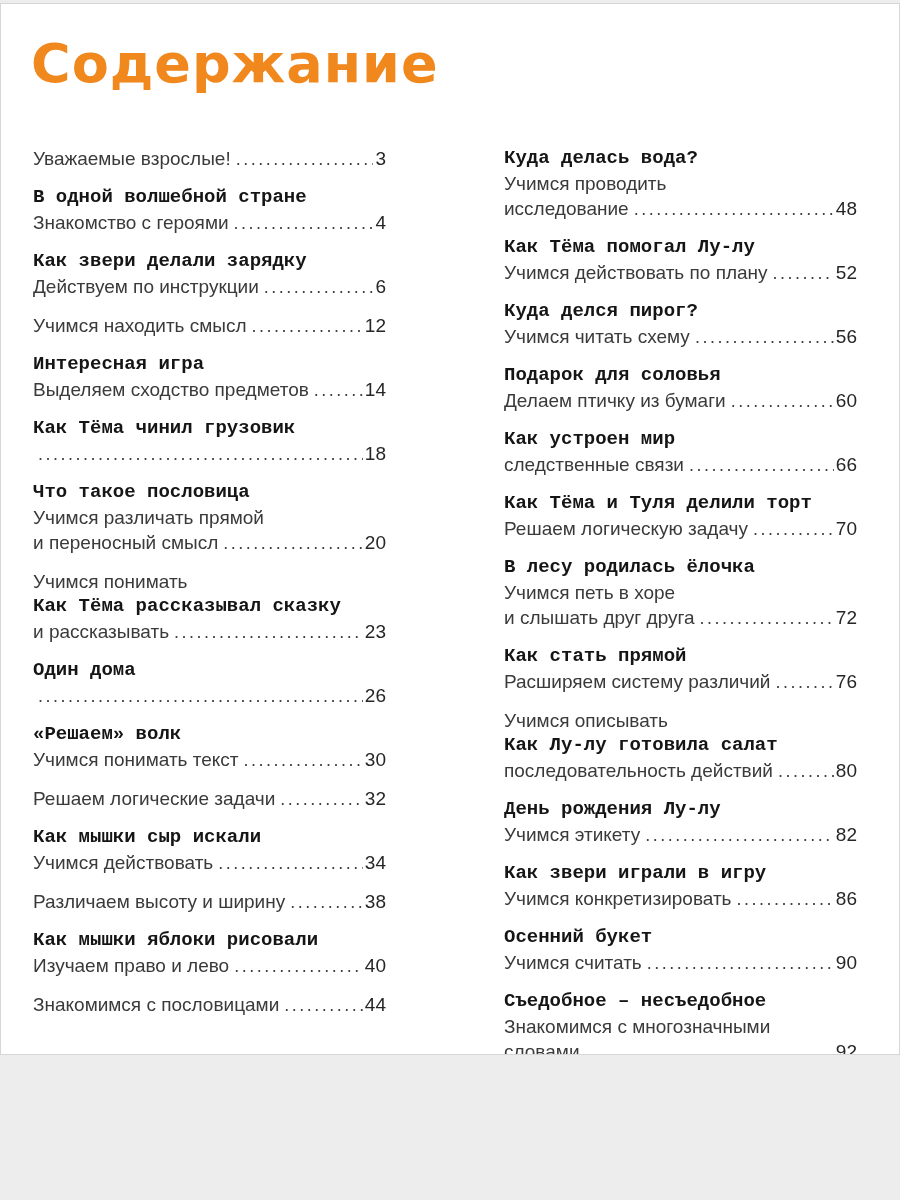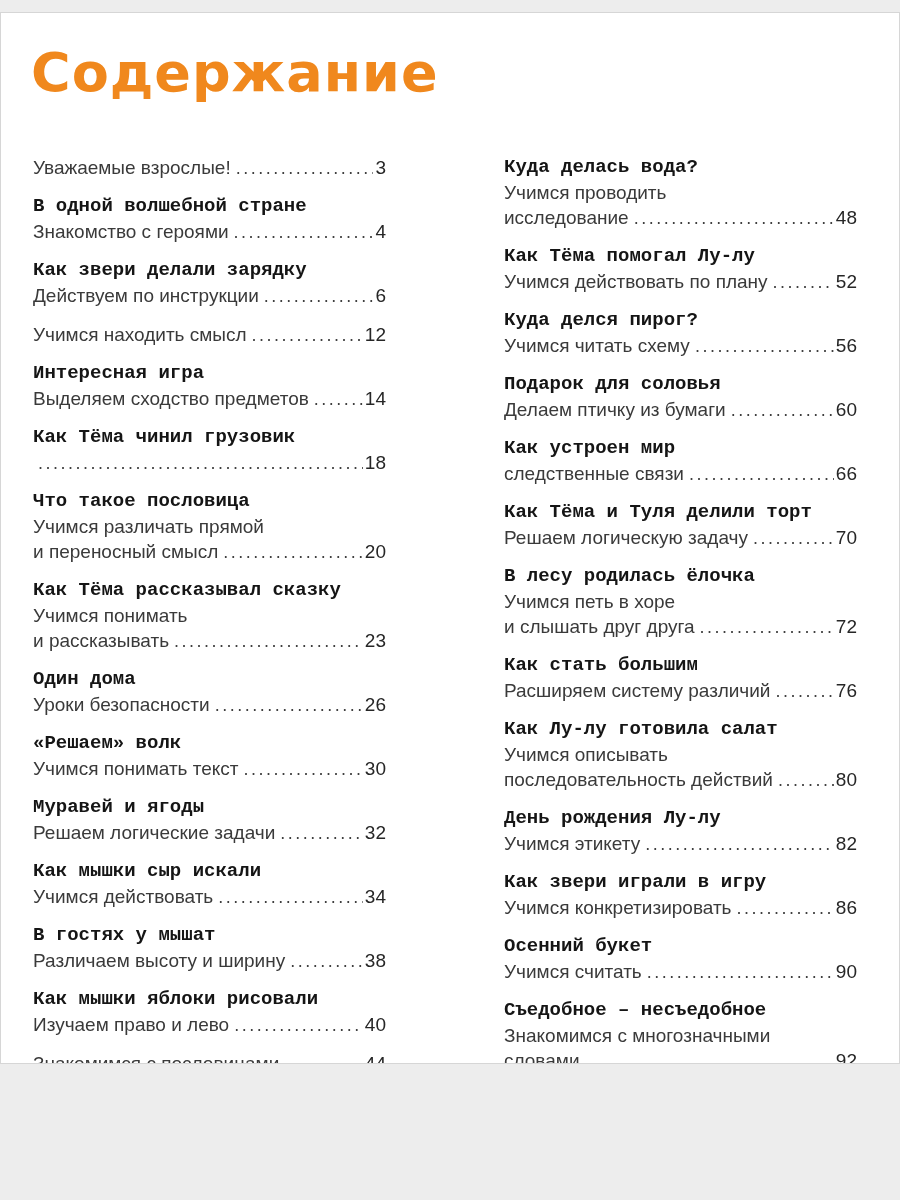--- a/index.html
+++ b/index.html
@@ -5,21 +5,21 @@
   html, body {
     margin: 0;
     padding: 0;
     background: #ededed;
     font-family: "Liberation Sans", "DejaVu Sans", sans-serif;
   }
   .page {
     position: relative;
     width: 900px;
     height: 1052px;
-    margin: 12px auto;
+    margin: 3px auto;
     background: #ffffff;
     box-sizing: border-box;
     border: 1px solid #d6d6d6;
     overflow: hidden;
   }
   .title {
     margin: 30px 0 0 30px;
     font-size: 54px;
     line-height: 60px;
     font-weight: 800;
@@ -128,62 +128,59 @@
         <div class="entry">
           <div class="line bold"><span class="txt">Что такое пословица</span></div>
           <div class="line"><span class="txt">Учимся различать прямой</span></div>
           <div class="line pline">
             <span class="txt">и переносный смысл</span>
             <span class="dots">................................................................................................................................................................</span>
             <span class="pagenum">20</span>
           </div>
         </div>
         <div class="entry">
+          <div class="line"><span class="txt">Учимся понимать</span></div>
           <div class="line bold"><span class="txt">Как Тёма рассказывал сказку</span></div>
-          <div class="line"><span class="txt">Учимся понимать</span></div>
           <div class="line pline">
             <span class="txt">и рассказывать</span>
             <span class="dots">................................................................................................................................................................</span>
             <span class="pagenum">23</span>
           </div>
         </div>
         <div class="entry">
           <div class="line bold"><span class="txt">Один дома</span></div>
           <div class="line pline">
-            <span class="txt">Уроки безопасности</span>
             <span class="dots">................................................................................................................................................................</span>
             <span class="pagenum">26</span>
           </div>
         </div>
         <div class="entry">
           <div class="line bold"><span class="txt">«Решаем» волк</span></div>
           <div class="line pline">
             <span class="txt">Учимся понимать текст</span>
             <span class="dots">................................................................................................................................................................</span>
             <span class="pagenum">30</span>
           </div>
         </div>
         <div class="entry">
-          <div class="line bold"><span class="txt">Муравей и ягоды</span></div>
           <div class="line pline">
             <span class="txt">Решаем логические задачи</span>
             <span class="dots">................................................................................................................................................................</span>
             <span class="pagenum">32</span>
           </div>
         </div>
         <div class="entry">
           <div class="line bold"><span class="txt">Как мышки сыр искали</span></div>
           <div class="line pline">
             <span class="txt">Учимся действовать</span>
             <span class="dots">................................................................................................................................................................</span>
             <span class="pagenum">34</span>
           </div>
         </div>
         <div class="entry">
-          <div class="line bold"><span class="txt">В гостях у мышат</span></div>
           <div class="line pline">
             <span class="txt">Различаем высоту и ширину</span>
             <span class="dots">................................................................................................................................................................</span>
             <span class="pagenum">38</span>
           </div>
         </div>
         <div class="entry">
           <div class="line bold"><span class="txt">Как мышки яблоки рисовали</span></div>
           <div class="line pline">
             <span class="txt">Изучаем право и лево</span>
@@ -252,30 +249,30 @@
         <div class="entry">
           <div class="line bold"><span class="txt">В лесу родилась ёлочка</span></div>
           <div class="line"><span class="txt">Учимся петь в хоре</span></div>
           <div class="line pline">
             <span class="txt">и слышать друг друга</span>
             <span class="dots">................................................................................................................................................................</span>
             <span class="pagenum">72</span>
           </div>
         </div>
         <div class="entry">
-          <div class="line bold"><span class="txt">Как стать большим</span></div>
+          <div class="line bold"><span class="txt">Как стать прямой</span></div>
           <div class="line pline">
             <span class="txt">Расширяем систему различий</span>
             <span class="dots">................................................................................................................................................................</span>
             <span class="pagenum">76</span>
           </div>
         </div>
         <div class="entry">
+          <div class="line"><span class="txt">Учимся описывать</span></div>
           <div class="line bold"><span class="txt">Как Лу-лу готовила салат</span></div>
-          <div class="line"><span class="txt">Учимся описывать</span></div>
           <div class="line pline">
             <span class="txt">последовательность действий</span>
             <span class="dots">................................................................................................................................................................</span>
             <span class="pagenum">80</span>
           </div>
         </div>
         <div class="entry">
           <div class="line bold"><span class="txt">День рождения Лу-лу</span></div>
           <div class="line pline">
             <span class="txt">Учимся этикету</span>

